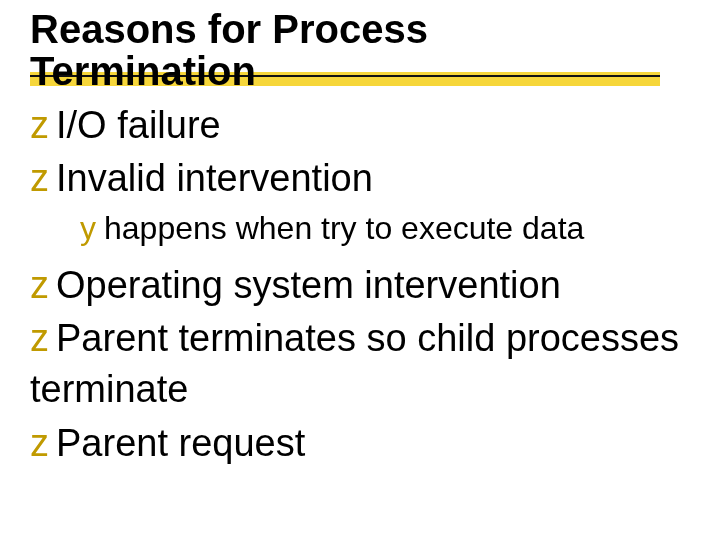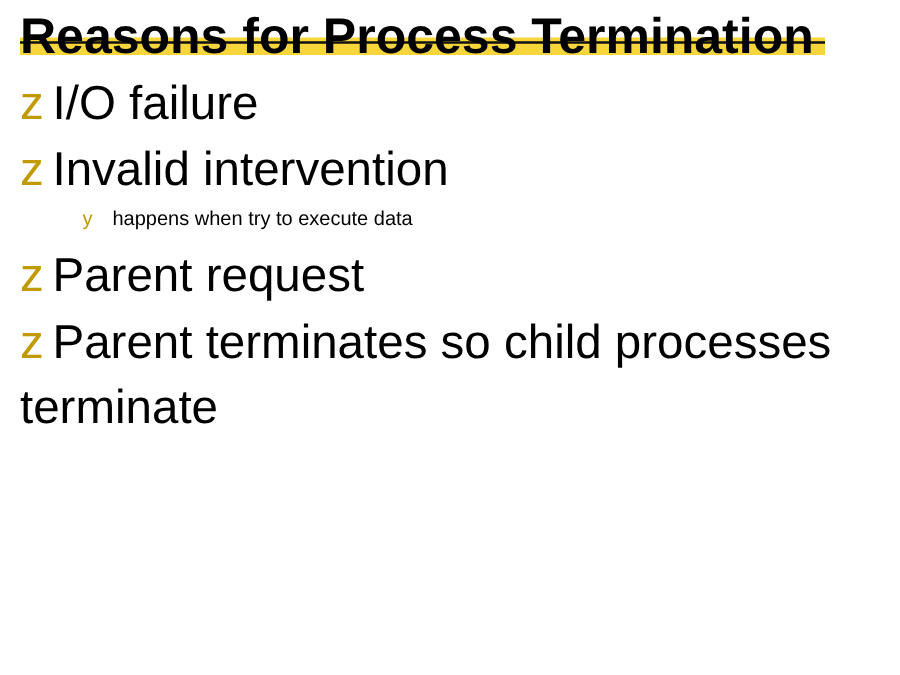--- a/index.html
+++ b/index.html
@@ -9,21 +9,21 @@
     height: 540px;
     background: #ffffff;
     font-family: Verdana, Tahoma, sans-serif;
     overflow: hidden;
   }
   .slide {
     position: relative;
     width: 720px;
     height: 540px;
     box-sizing: border-box;
-    padding: 8px 20px 0 16px;
+    padding: 8px 20px 0 30px;
   }
   .title-wrap {
     position: relative;
     margin: 0 0 6px 0;
     padding-right: 40px;
   }
   .title-underline {
     position: absolute;
     left: 0;
     right: 40px;
@@ -61,21 +61,21 @@
     color: #000;
     margin: 0 0 2px 0;
   }
   .lvl1 .bullet {
     color: #c09a00;
     font-family: Verdana, sans-serif;
     display: inline-block;
     width: 26px;
   }
   .lvl2 {
-    font-size: 16px;
+    font-size: 32px;
     line-height: 1.35;
     color: #000;
     margin: 2px 0 10px 50px;
   }
   .lvl2 .bullet {
     color: #c09a00;
     display: inline-block;
     width: 24px;
   }
 </style>
@@ -97,24 +97,27 @@
 
     <div class="lvl1">
       <span class="bullet">z</span><span>Invalid intervention</span>
     </div>
 
     <div class="lvl2">
       <span class="bullet">y</span><span>happens when try to execute data</span>
     </div>
 
 
+    <div class="lvl1">
+      <span class="bullet">z</span><span>Operating system intervention</span>
+    </div>
 
 
     <div class="lvl1">
-      <span class="bullet">z</span><span>Parent request</span>
+      <span class="bullet">z</span><span>Parent terminates so child processes terminate</span>
     </div>
 
     <div class="lvl1">
-      <span class="bullet">z</span><span>Parent terminates so child processes terminate</span>
+      <span class="bullet">z</span><span>Parent request</span>
     </div>
 
   </div>
 </div>
 
 </body></html>

